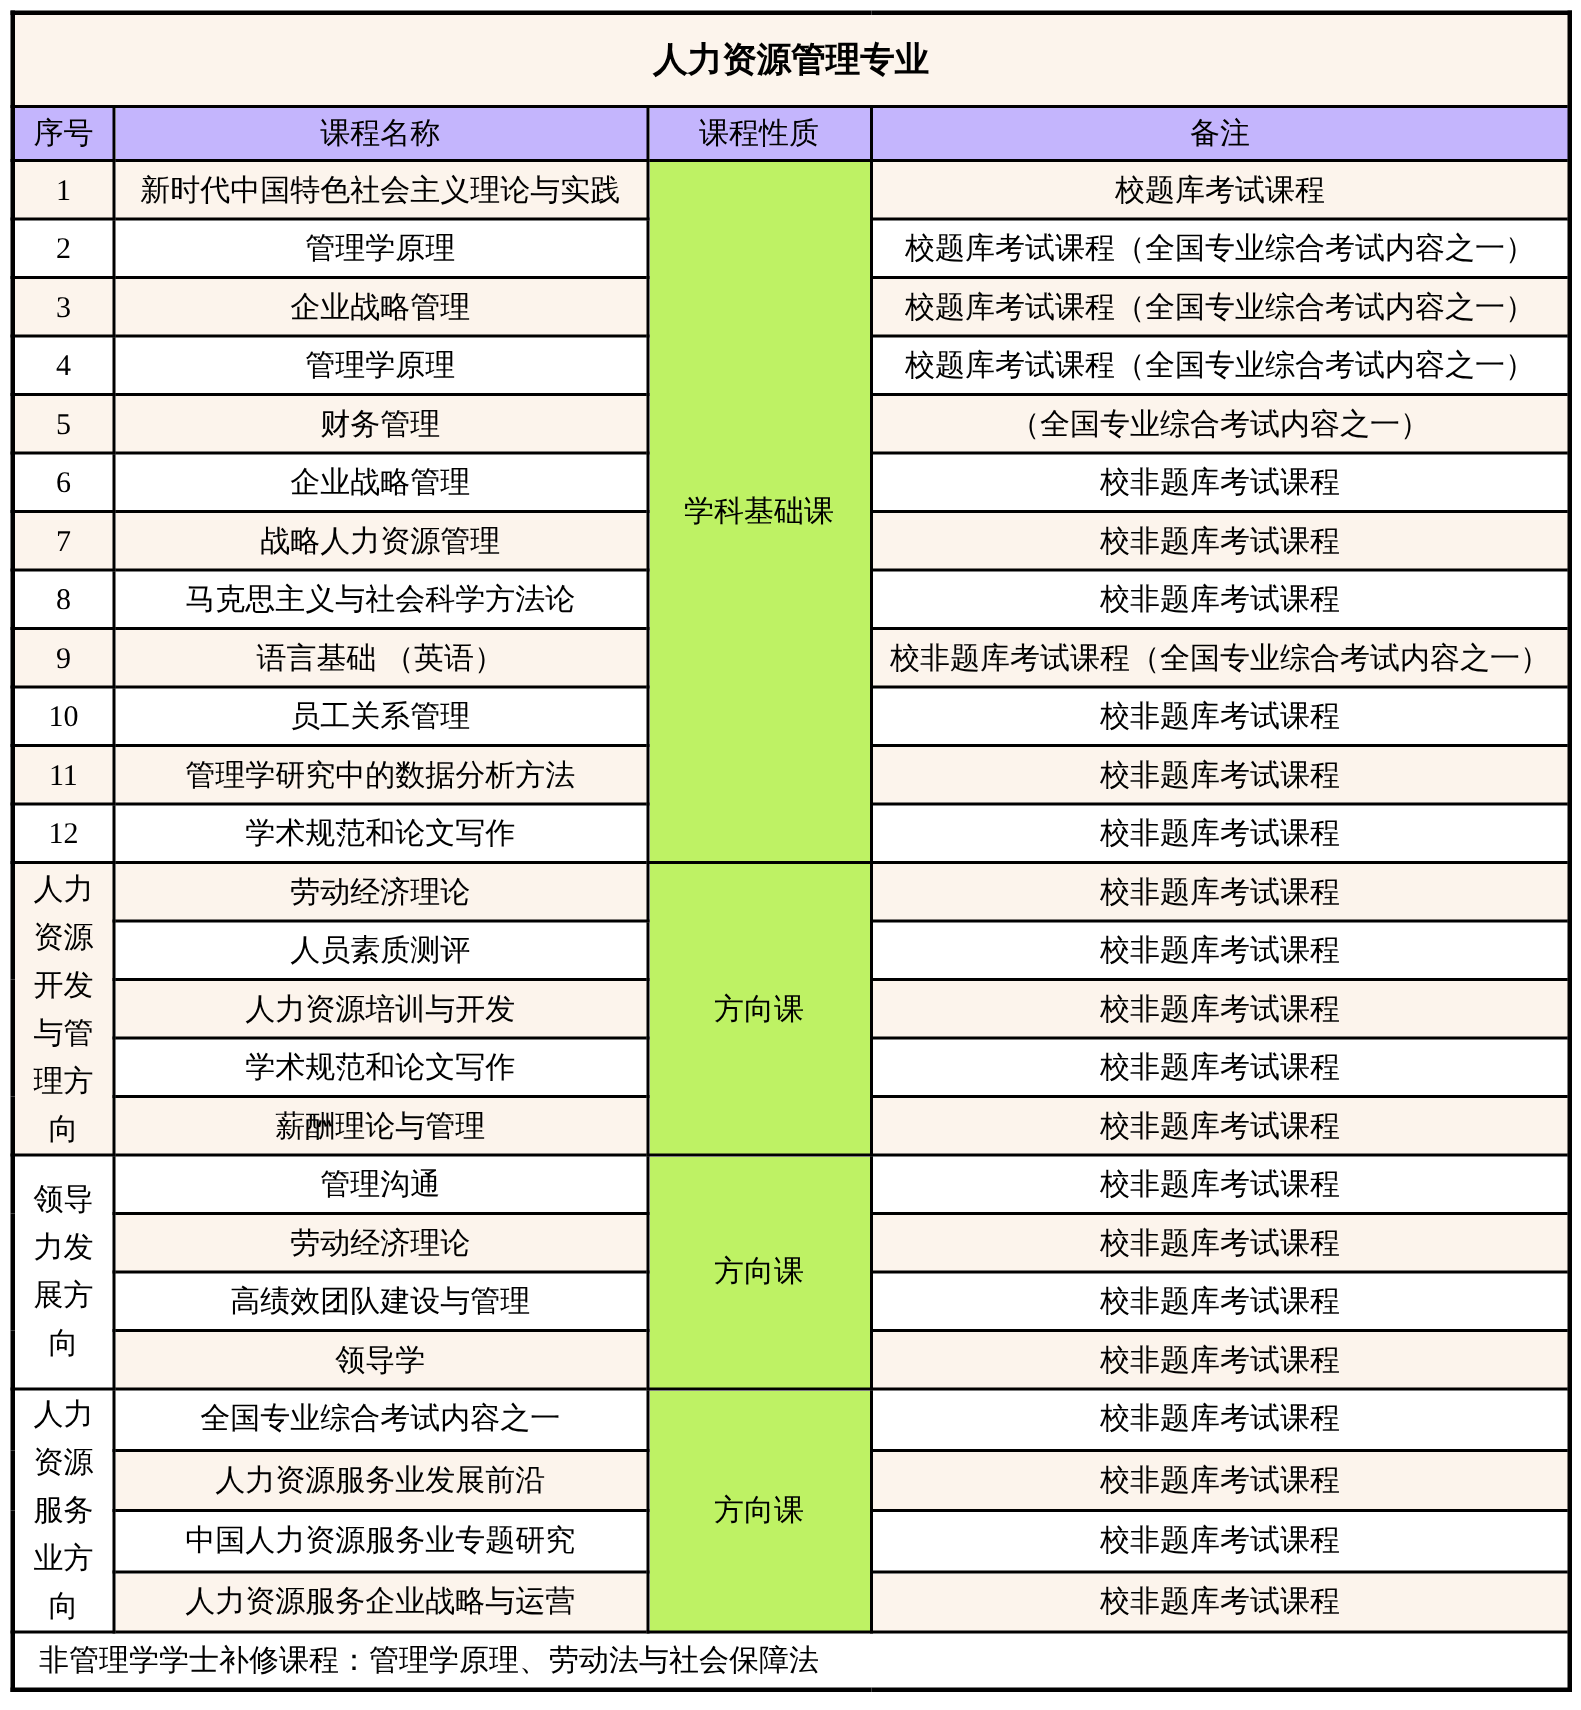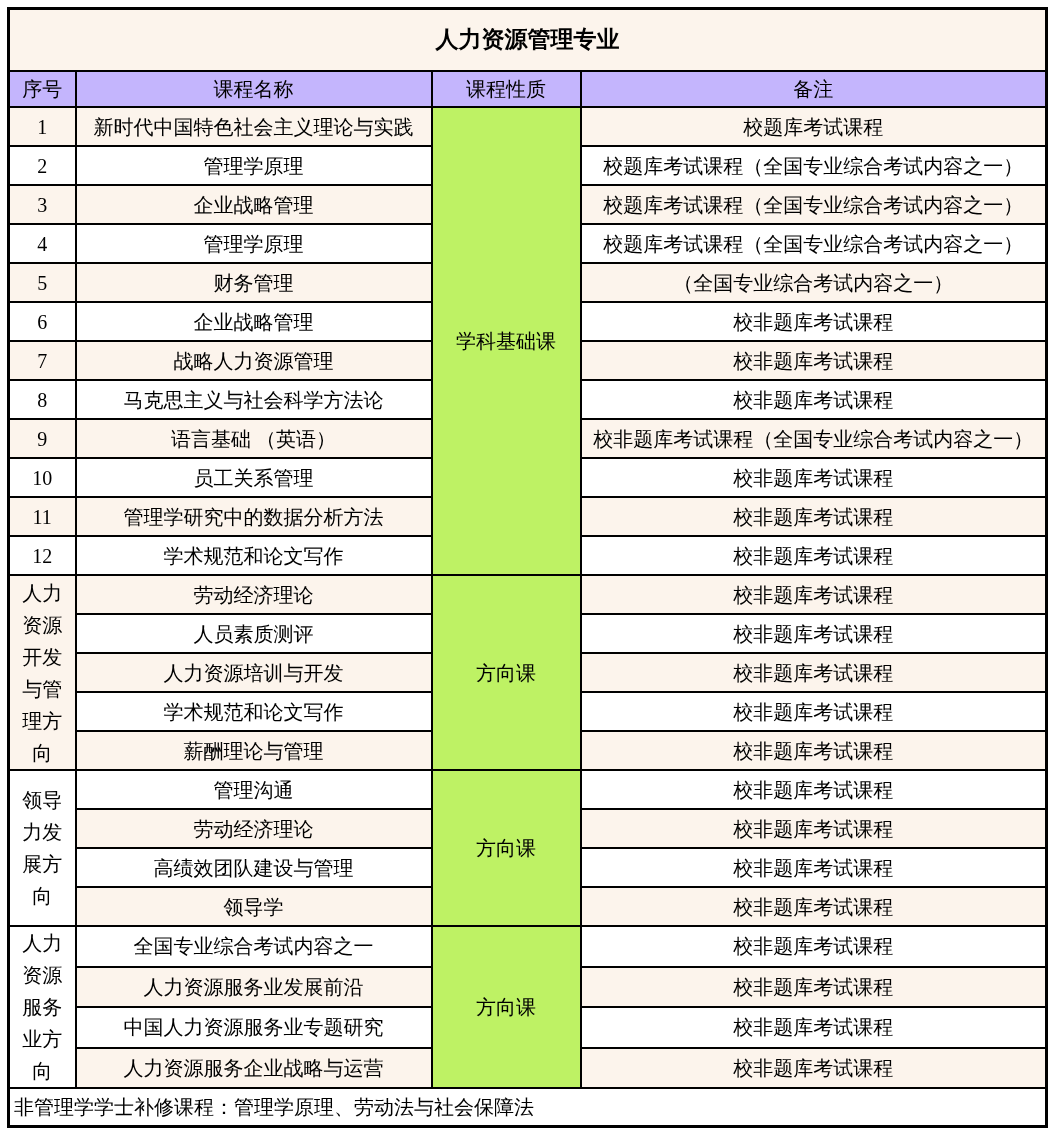--- a/index.html
+++ b/index.html
@@ -51,21 +51,21 @@
   td.group-cell {
     line-height: 1.6;
     padding: 0 4px;
     word-break: break-all;
   }
   td.type-cell {
     background: #bef264;
   }
   td.footnote-cell {
     text-align: left;
-    padding-left: 4px;
+    padding-left: 16px;
     height: 36px;
     background: #ffffff;
   }
 </style>
 </head>
 <body>
 
 <div class="page">
   <table class="course-table">
     <colgroup>

